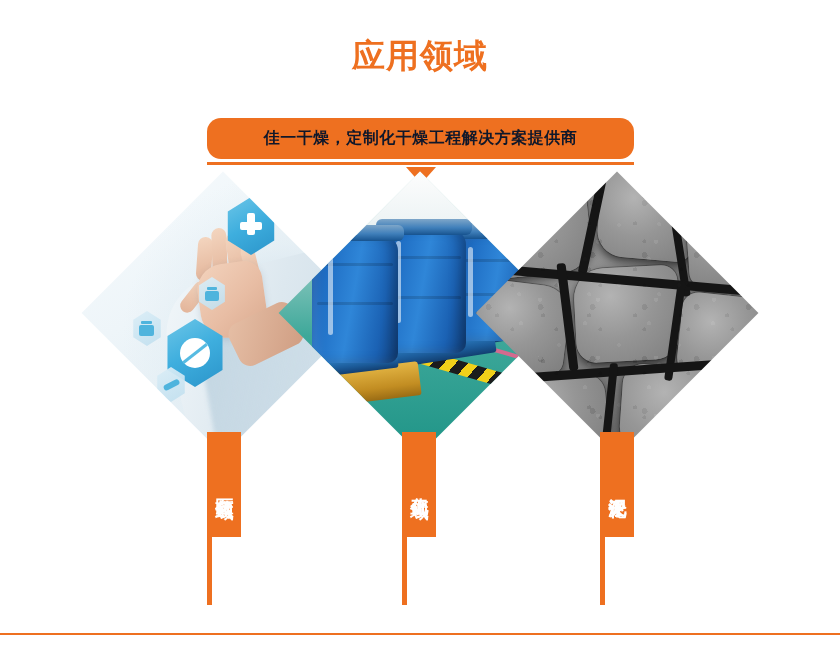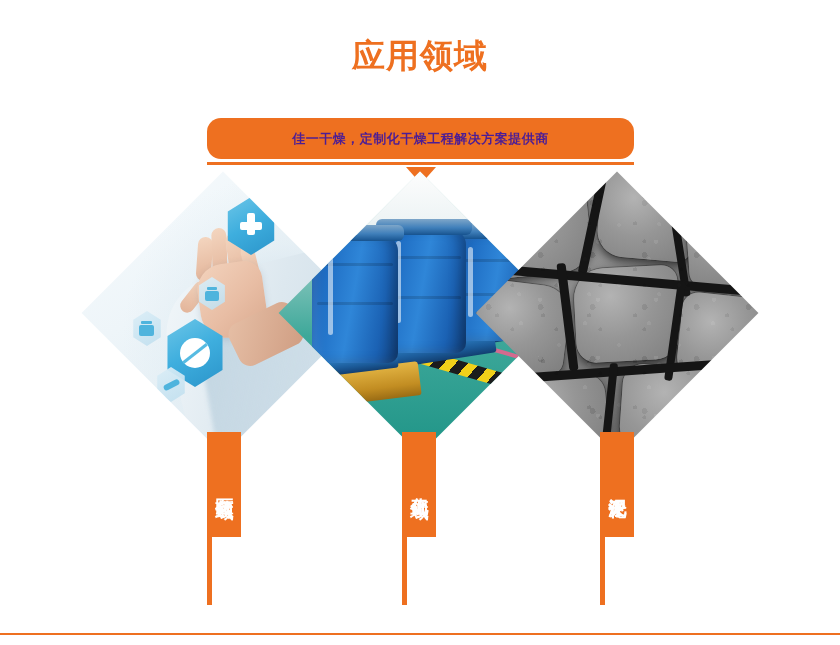--- a/index.html
+++ b/index.html
@@ -61,22 +61,22 @@
     top: 0;
     width: 427px;
     height: 41px;
     background: #ee7020;
     border-radius: 14px;
     display: flex;
     align-items: center;
     justify-content: center;
   }
   .banner-text {
-    color: #4c1d95;
-    font-size: 13px;
+    color: #0f172a;
+    font-size: 16px;
     font-weight: bold;
     letter-spacing: 0.5px;
     white-space: nowrap;
   }
   .banner-rule {
     position: absolute;
     left: 0;
     top: 44px;
     width: 427px;
     height: 3px;

